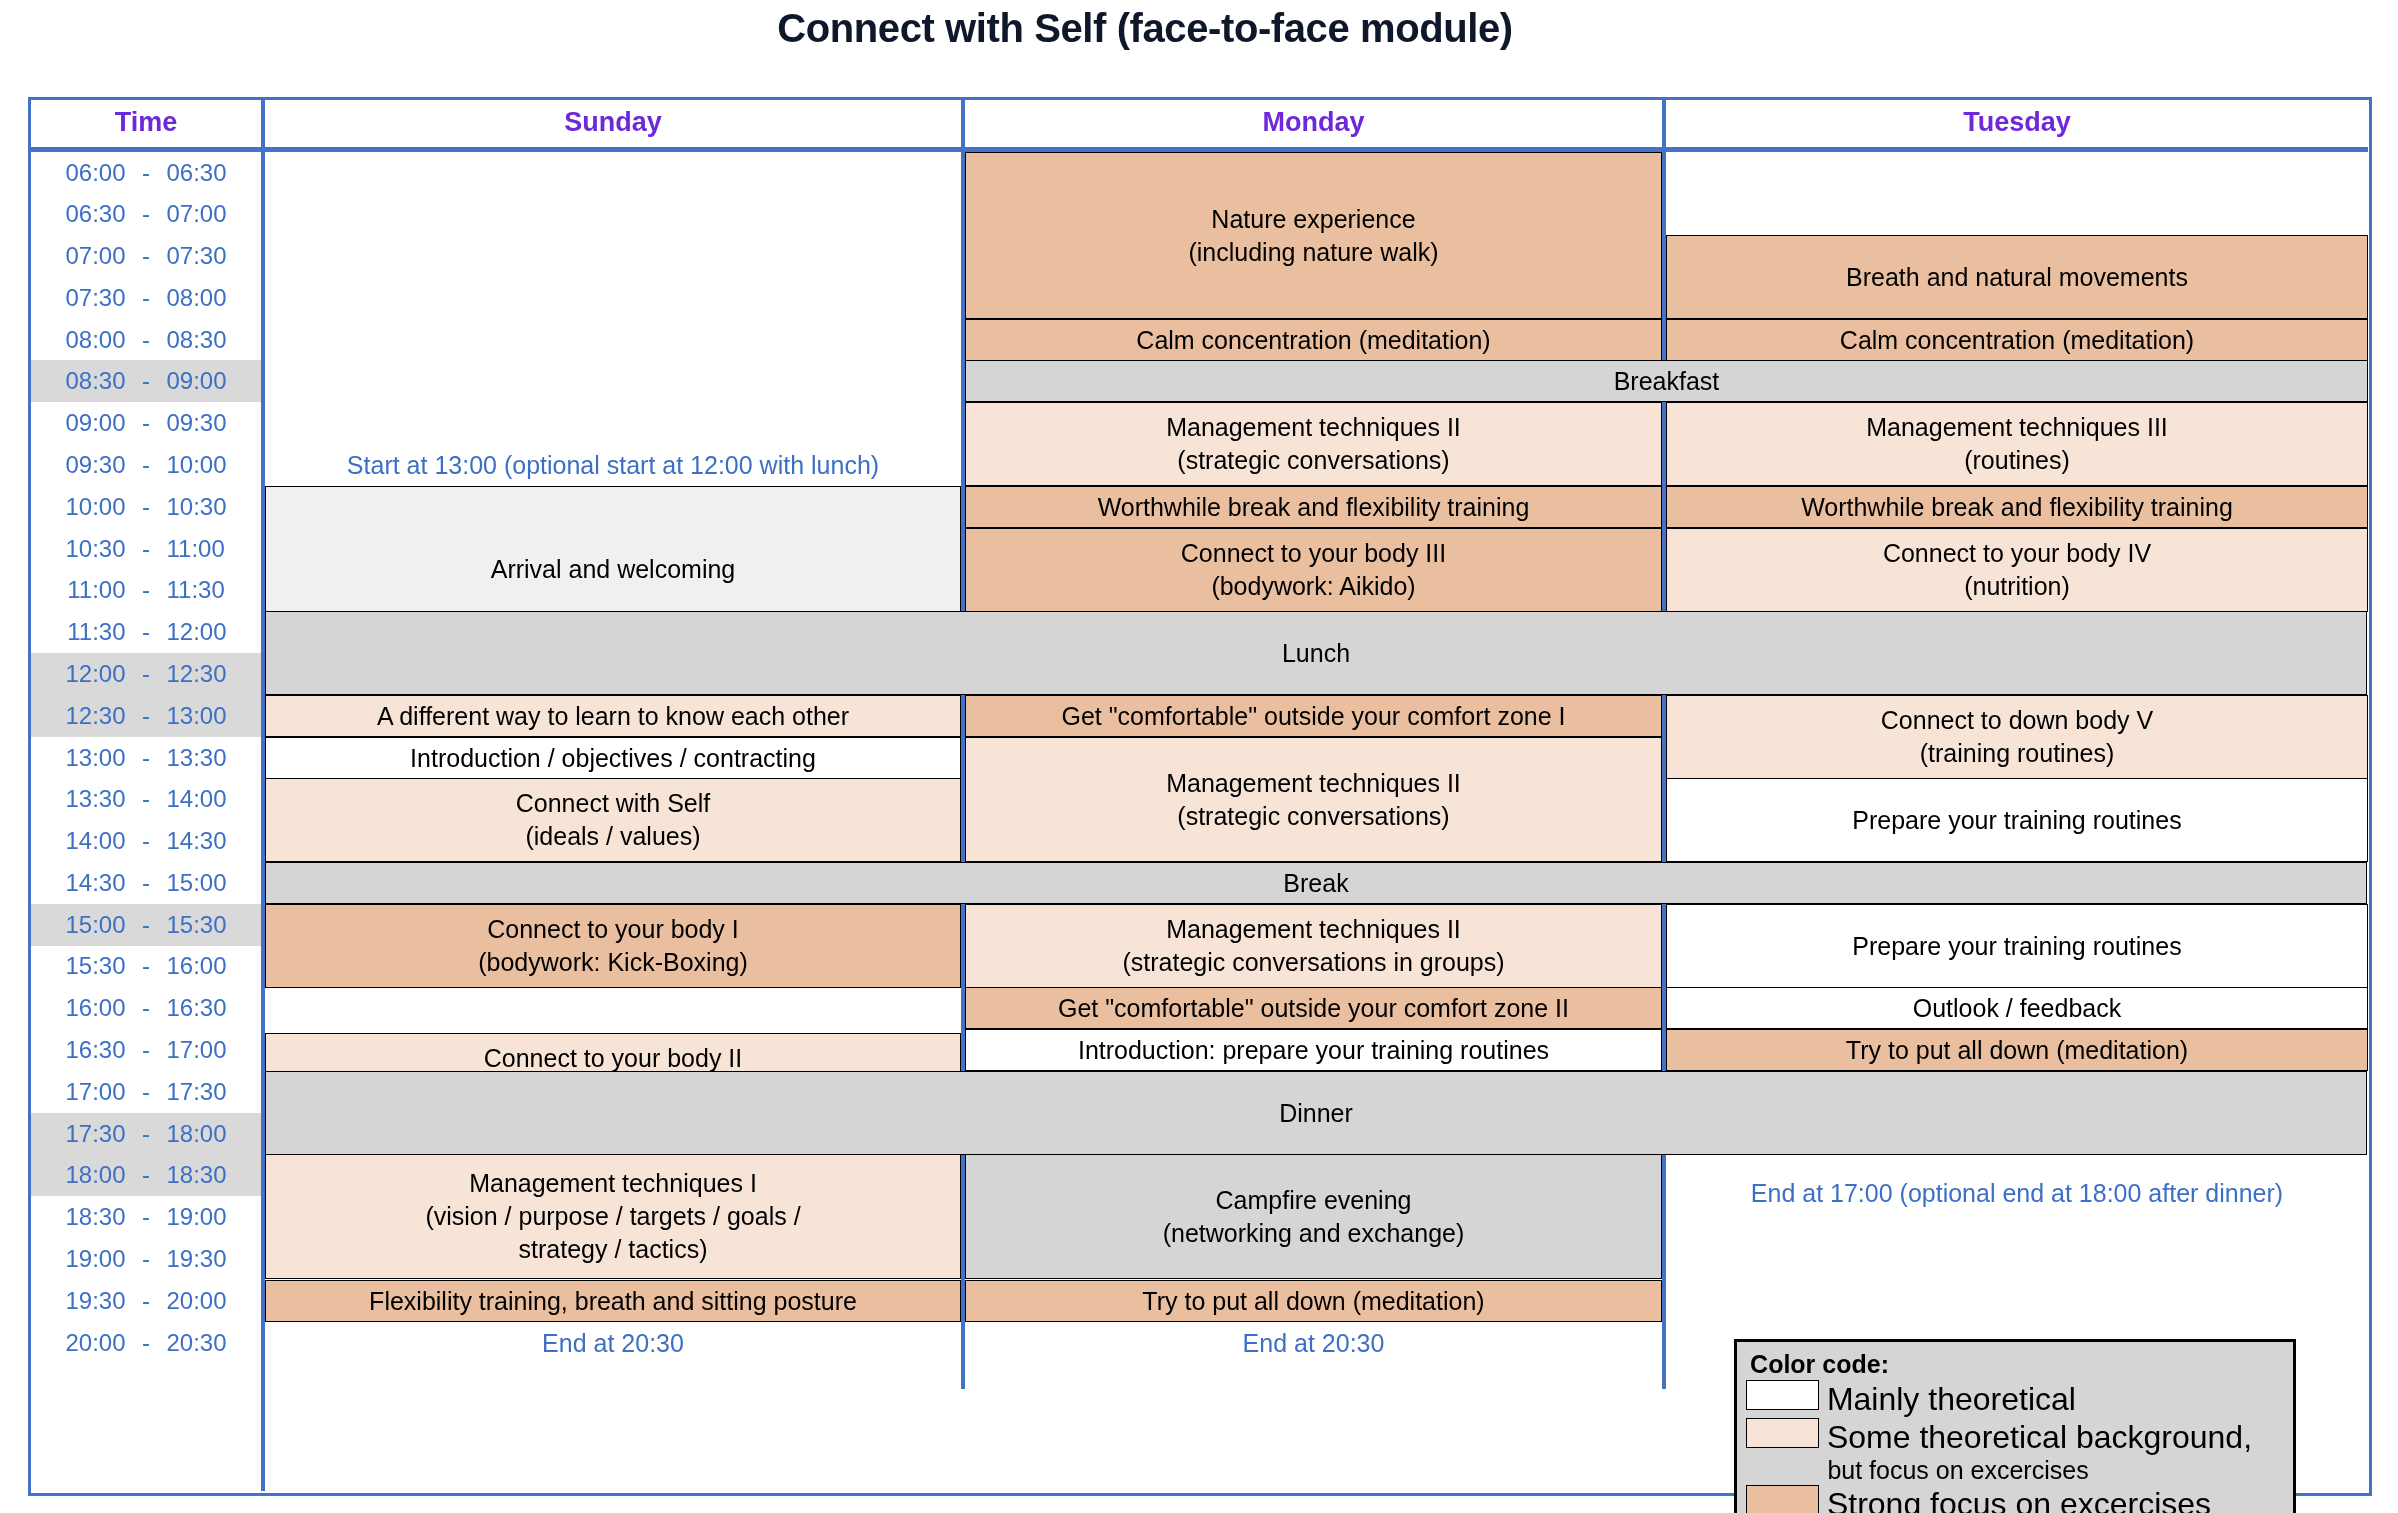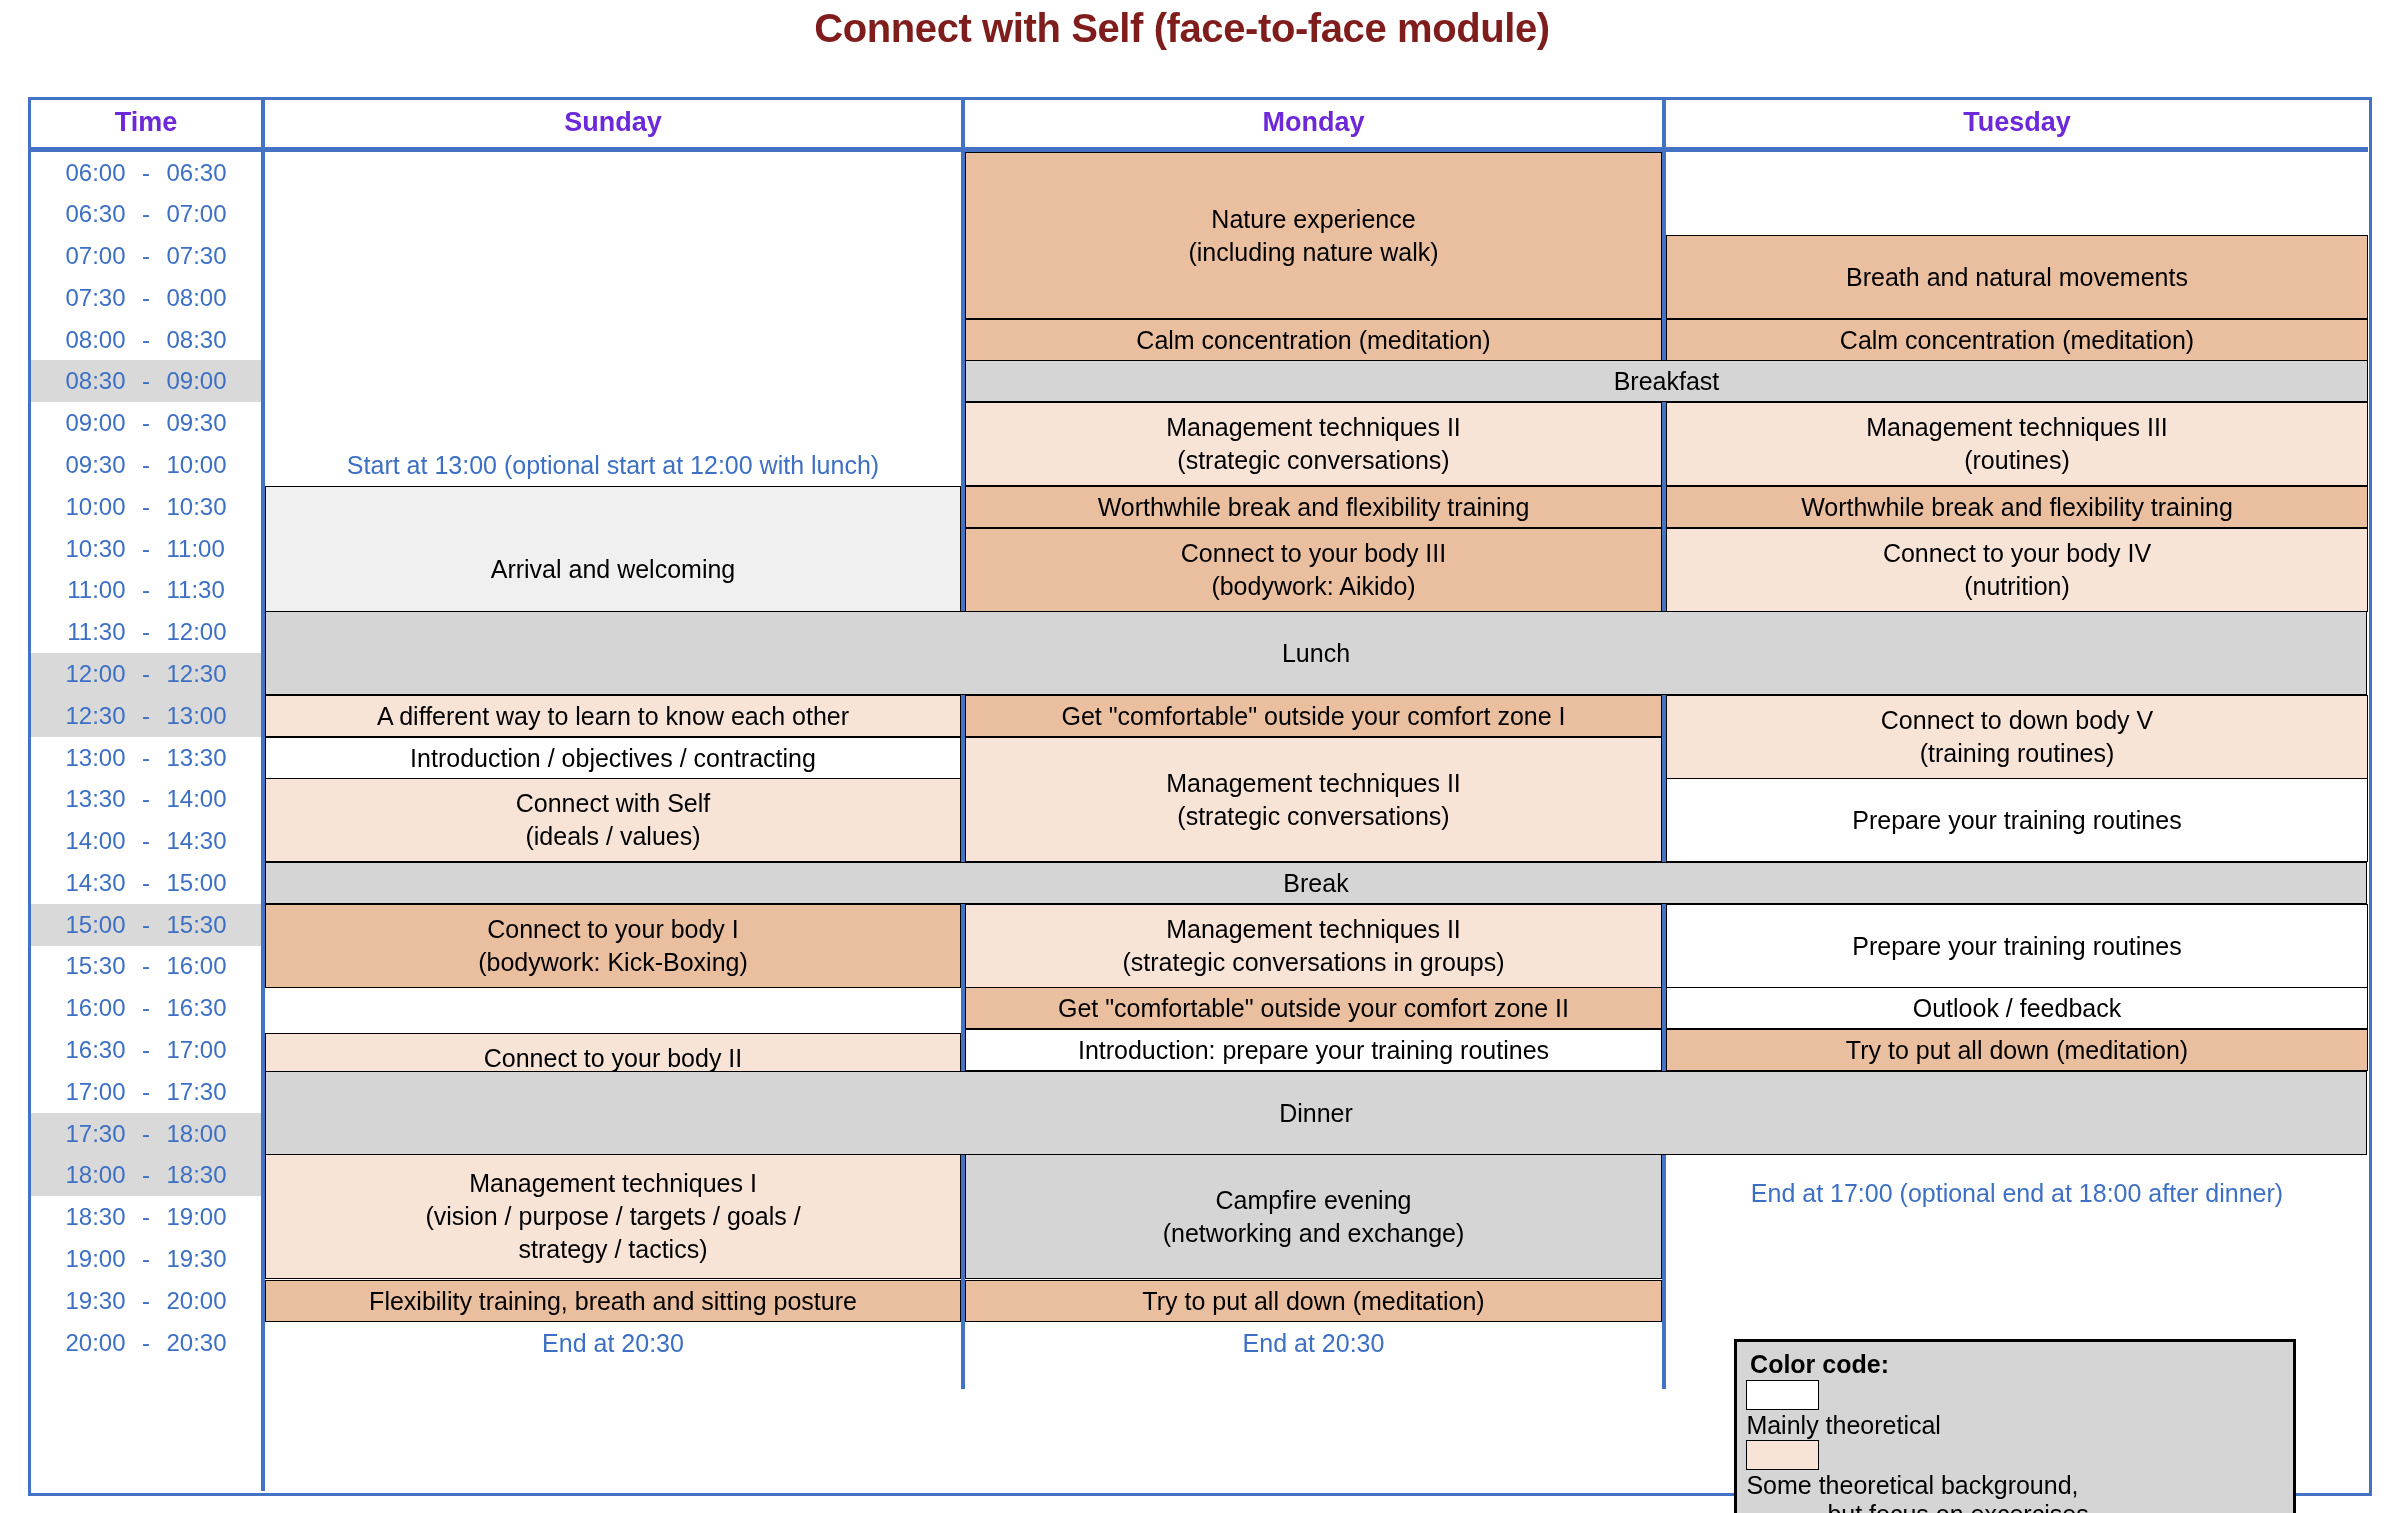--- a/index.html
+++ b/index.html
@@ -16,23 +16,22 @@
     overflow: hidden;
   }
 
   
   .title {
     position: absolute;
     top: 5.6px; left: 0; width: 2290px;
     text-align: center;
     font-size: 40px;
     font-weight: bold;
-    color: #7f1d1d;
+    color: #0f172a;
     letter-spacing: -0.4px;
-    margin-left: 37px;
   }
 
   
   .frame {
     position: absolute;
     left: 28px; top: 97px;
     width: 2344px; height: 1399px;
     border: 3.7px solid #4472c4;
     background: #ffffff;
   }
@@ -128,21 +127,21 @@
     border: 3.7px solid #000000;
     background: #d5d5d5;
     padding: 7.5px 9.4px 9.4px 9.4px;
   }
   .legend-title {
     font-size: 25px; font-weight: bold; color: #000;
     margin: 0 0 1.9px 3.7px;
   }
   .legend-row {
     display: flex; align-items: flex-start;
-    font-size: 25px; color: #000; flex-direction: column;
+    font-size: 32px; color: #000;
   }
   .swatch {
     width: 73px; min-width: 73px; height: 30px;
     border: 1.9px solid #000;
     margin-right: 7.5px;
   }
   .legend-text { padding-top: 0.9px; }
   .legend-text2 { margin-left: 81px; font-size: 25px; color:#000; }
 </style>
 </head>

